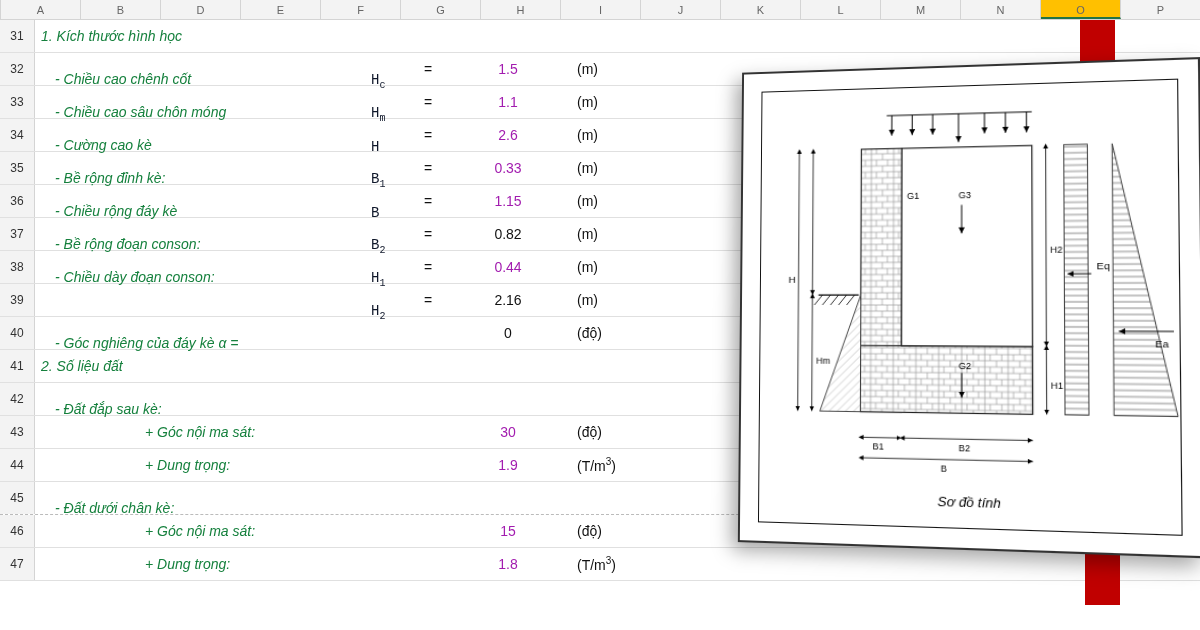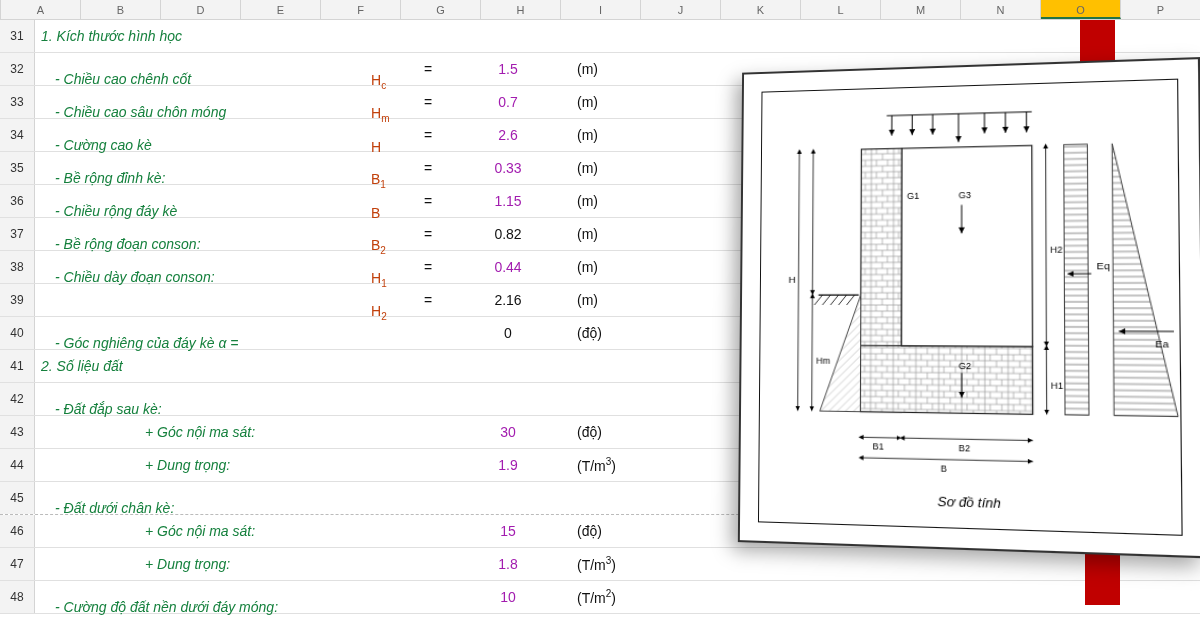--- a/index.html
+++ b/index.html
@@ -25,21 +25,21 @@
 .row.dashed { border-bottom: 1px dashed #bbb; }
 .row-num {
   width: 35px; font-size: 12px; color: #333; text-align: left;
   background: #f3f3f3; border-right: 1px solid #d4d4d4; height: 100%;
   display: flex; align-items: center; justify-content: center;
 }
 .cell { padding-left: 6px; padding-right: 6px; }
 .desc { flex: 0 0 330px; color: #15803d; font-style: italic; }
 .desc.indent1 { padding-left: 20px; margin-top: 19px; }
 .desc.indent2 { padding-left: 110px; }
-.sym { flex: 0 0 48px; color: #c2410c; font-family: Liberation Sans, sans-serif; margin-top: 24px; }
+.sym { flex: 0 0 48px; color: #0f172a; font-family: Liberation Mono, monospace; margin-top: 24px; }
 .sym sub { font-size: 10px; }
 .eq { flex: 0 0 30px; color: #111; text-align: center; }
 .val { flex: 0 0 130px; text-align: center; font-weight: normal; }
 .val.red { color: #a21caf; }
 .val.black { color: #111; }
 .unit { flex: 0 0 80px; color: #111; text-align: left; padding-left: 4px; }
 .unit sup { font-size: 10px; }
 .red-stripe {
   position: absolute; top: 20px; left: 1080px; width: 35px; height: 75px;
   background: #c00000;
@@ -99,21 +99,21 @@
       <div class="cell sym">H<sub>c</sub></div>
       <div class="cell eq">=</div>
       <div class="cell val red">1.5</div>
       <div class="cell unit">(m)</div>
     </div>
     <div class="row">
       <div class="row-num">33</div>
       <div class="cell desc indent1">- Chiều cao sâu chôn móng</div>
       <div class="cell sym">H<sub>m</sub></div>
       <div class="cell eq">=</div>
-      <div class="cell val red">0.7</div>
+      <div class="cell val red">1.1</div>
       <div class="cell unit">(m)</div>
     </div>
     <div class="row">
       <div class="row-num">34</div>
       <div class="cell desc indent1">- Cường cao kè</div>
       <div class="cell sym">H</div>
       <div class="cell eq">=</div>
       <div class="cell val red">2.6</div>
       <div class="cell unit">(m)</div>
     </div>
@@ -213,28 +213,20 @@
       <div class="cell val red">15</div>
       <div class="cell unit">(độ)</div>
     </div>
     <div class="row">
       <div class="row-num">47</div>
       <div class="cell desc indent2">+ Dung trọng:</div>
       <div class="cell sym"></div>
       <div class="cell eq"></div>
       <div class="cell val red">1.8</div>
       <div class="cell unit">(T/m<sup>3</sup>)</div>
-    </div>
-    <div class="row">
-      <div class="row-num">48</div>
-      <div class="cell desc indent1">- Cường độ đất nền dưới đáy móng:</div>
-      <div class="cell sym"></div>
-      <div class="cell eq"></div>
-      <div class="cell val red">10</div>
-      <div class="cell unit">(T/m<sup>2</sup>)</div>
     </div>
   </div>
 
 <div class="red-stripe"></div>
 <div class="red-stripe2"></div>
 
 <div class="diagram-wrap">
   <div class="diagram-inner">
     <svg viewBox="0 0 400 420">
       <defs>

